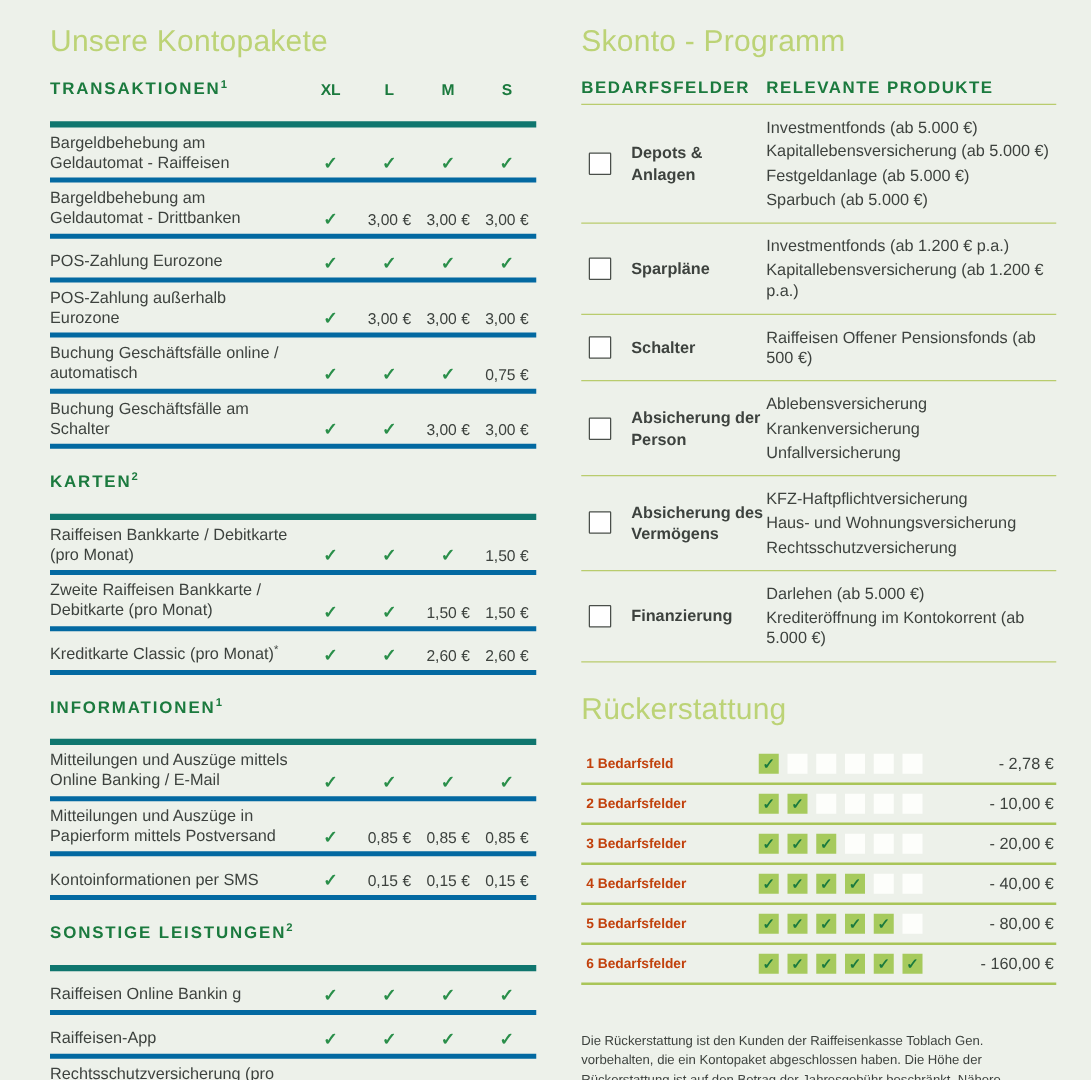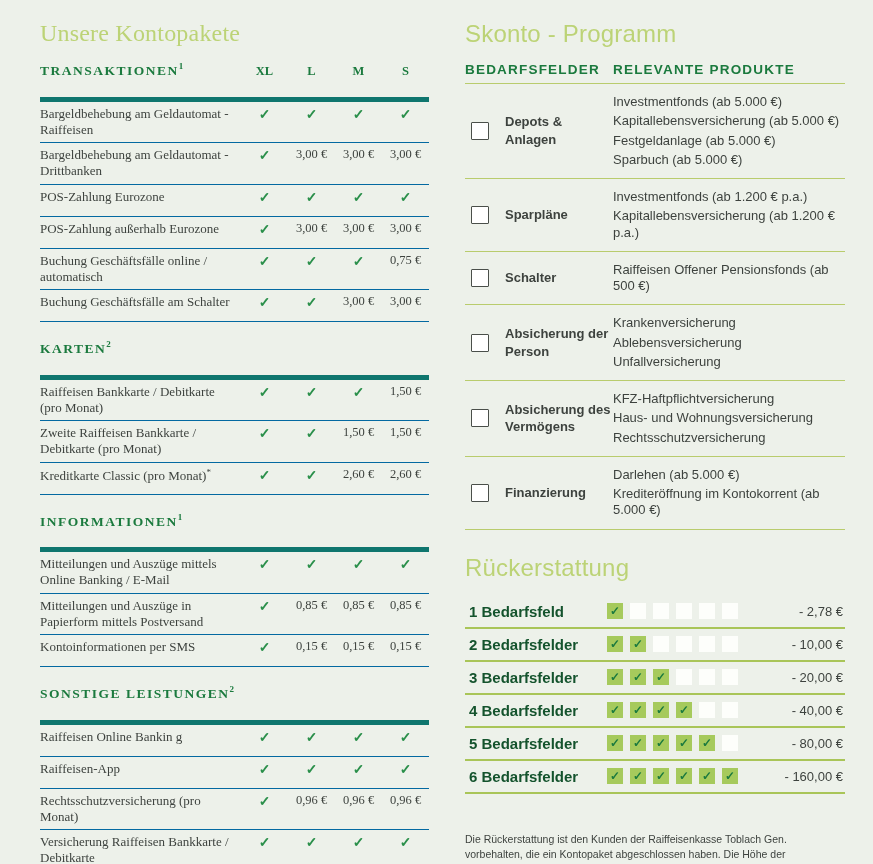--- a/index.html
+++ b/index.html
@@ -2,52 +2,52 @@
 <html lang="de"><head>
 <meta charset="utf-8">
 <style>
   html,body{margin:0;padding:0;}
   .page{
     width:873px;height:864px;box-sizing:border-box;overflow:hidden;
     background:#edf1ea;color:#3d423e;
     font-family:"Liberation Sans",sans-serif;
     display:flex;padding:14px 28px 0 40px;gap:36px;
   }
-  .col-left{width:389px;flex:none;font-family:Liberation Serif, serif;}
+  .col-left{width:389px;flex:none;}
   .col-right{flex:1;min-width:0;}
   .title{font-size:24px;font-weight:400;color:#bcd376;margin:6px 0 14px;letter-spacing:.2px;}
   
   .group{margin-top:17px;}
   .group.first{margin-top:4px;}
   .cols-header,.group-header{
     display:flex;align-items:flex-end;
     border-bottom:5px solid #0f766e;padding-bottom:18px;
   }
   .gh-title{flex:1;color:#1b7a3e;font-weight:700;font-size:13.5px;letter-spacing:1.5px;}
   .colh{color:#1b7a3e;font-weight:700;font-size:13.5px;}
   .t-cell{width:47px;flex:none;text-align:center;font-size:12.5px;white-space:nowrap;}
-  .t-row{display:flex;align-items:flex-start;border-bottom:1px solid #0369a1;padding:4px 0;min-height:23px;font-size:13px;}
+  .t-row{display:flex;align-items:flex-end;border-bottom:4px solid #0369a1;padding:4px 0;min-height:23px;font-size:13px;}
   .t-label{flex:1;padding-right:4px;line-height:1.25;}
   .t-cell.check{color:#2a8f4a;font-size:14px;font-weight:700;}
   .double-line{height:5px;border-top:1.5px solid #c9d478;border-bottom:1.5px solid #c9d478;margin-top:10px;}
   .total-row{display:flex;align-items:center;margin-top:16px;}
   .total-label{flex:1;color:#1b7a3e;font-weight:700;font-size:14px;line-height:1.35;}
   
   .s-header{display:flex;align-items:flex-start;border-bottom:1.5px solid #b9cc6d;padding-bottom:6px;margin-top:4px;}
   .s-h1{width:148px;flex:none;color:#1b7a3e;font-weight:700;font-size:13.5px;letter-spacing:1.2px;}
   .s-h2{color:#1b7a3e;font-weight:700;font-size:13.5px;letter-spacing:1.2px;}
   .s-row{display:flex;align-items:center;border-bottom:1px solid #b9cc6d;padding:7px 0;font-size:13px;}
   .s-check{width:16px;height:16px;border:1.5px solid #4a4f4a;background:#fff;border-radius:1px;margin:0 16px 0 6px;flex:none;}
   .s-field{width:108px;flex:none;font-weight:700;line-height:1.35;}
   .s-products{flex:1;min-width:0;}
   .s-product{margin:3px 0;line-height:1.25;}
   
   .rueck-title{margin-top:24px;}
   .r-row{display:flex;align-items:center;border-bottom:2px solid #a9c558;padding:7px 0 7px 4px;}
-  .r-label{width:138px;flex:none;font-weight:700;font-size:15px;color:#14532d;}
+  .r-label{width:138px;flex:none;font-weight:700;font-size:11px;color:#c2410c;}
   .r-boxes{display:flex;gap:7px;}
   .r-box{width:16px;height:16px;background:#fdfefb;display:flex;align-items:center;justify-content:center;font-size:12px;line-height:1;}
   .r-box.checked{background:#a6ca5c;color:#1b7a3e;font-weight:700;}
   .r-amount{margin-left:auto;font-size:13px;padding-right:2px;white-space:nowrap;}
   .disclaimer{margin-top:38px;font-size:10.5px;line-height:1.5;color:#3d423e;}
   sup{font-size:9px;}
 </style>
 </head>
 <body>
 
@@ -246,22 +246,22 @@
           <span class="s-check"></span>
           <div class="s-field">Schalter</div>
           <div class="s-products">
             <div class="s-product">Raiffeisen Offener Pensionsfonds (ab 500 €)</div>
           </div>
         </div>
         <div class="s-row">
           <span class="s-check"></span>
           <div class="s-field">Absicherung der Person</div>
           <div class="s-products">
+            <div class="s-product">Ablebensversicherung</div>
             <div class="s-product">Krankenversicherung</div>
-            <div class="s-product">Ablebensversicherung</div>
             <div class="s-product">Unfallversicherung</div>
           </div>
         </div>
         <div class="s-row">
           <span class="s-check"></span>
           <div class="s-field">Absicherung des Vermögens</div>
           <div class="s-products">
             <div class="s-product">KFZ-Haftpflichtversicherung</div>
             <div class="s-product">Haus- und Wohnungsversicherung</div>
             <div class="s-product">Rechtsschutzversicherung</div>

